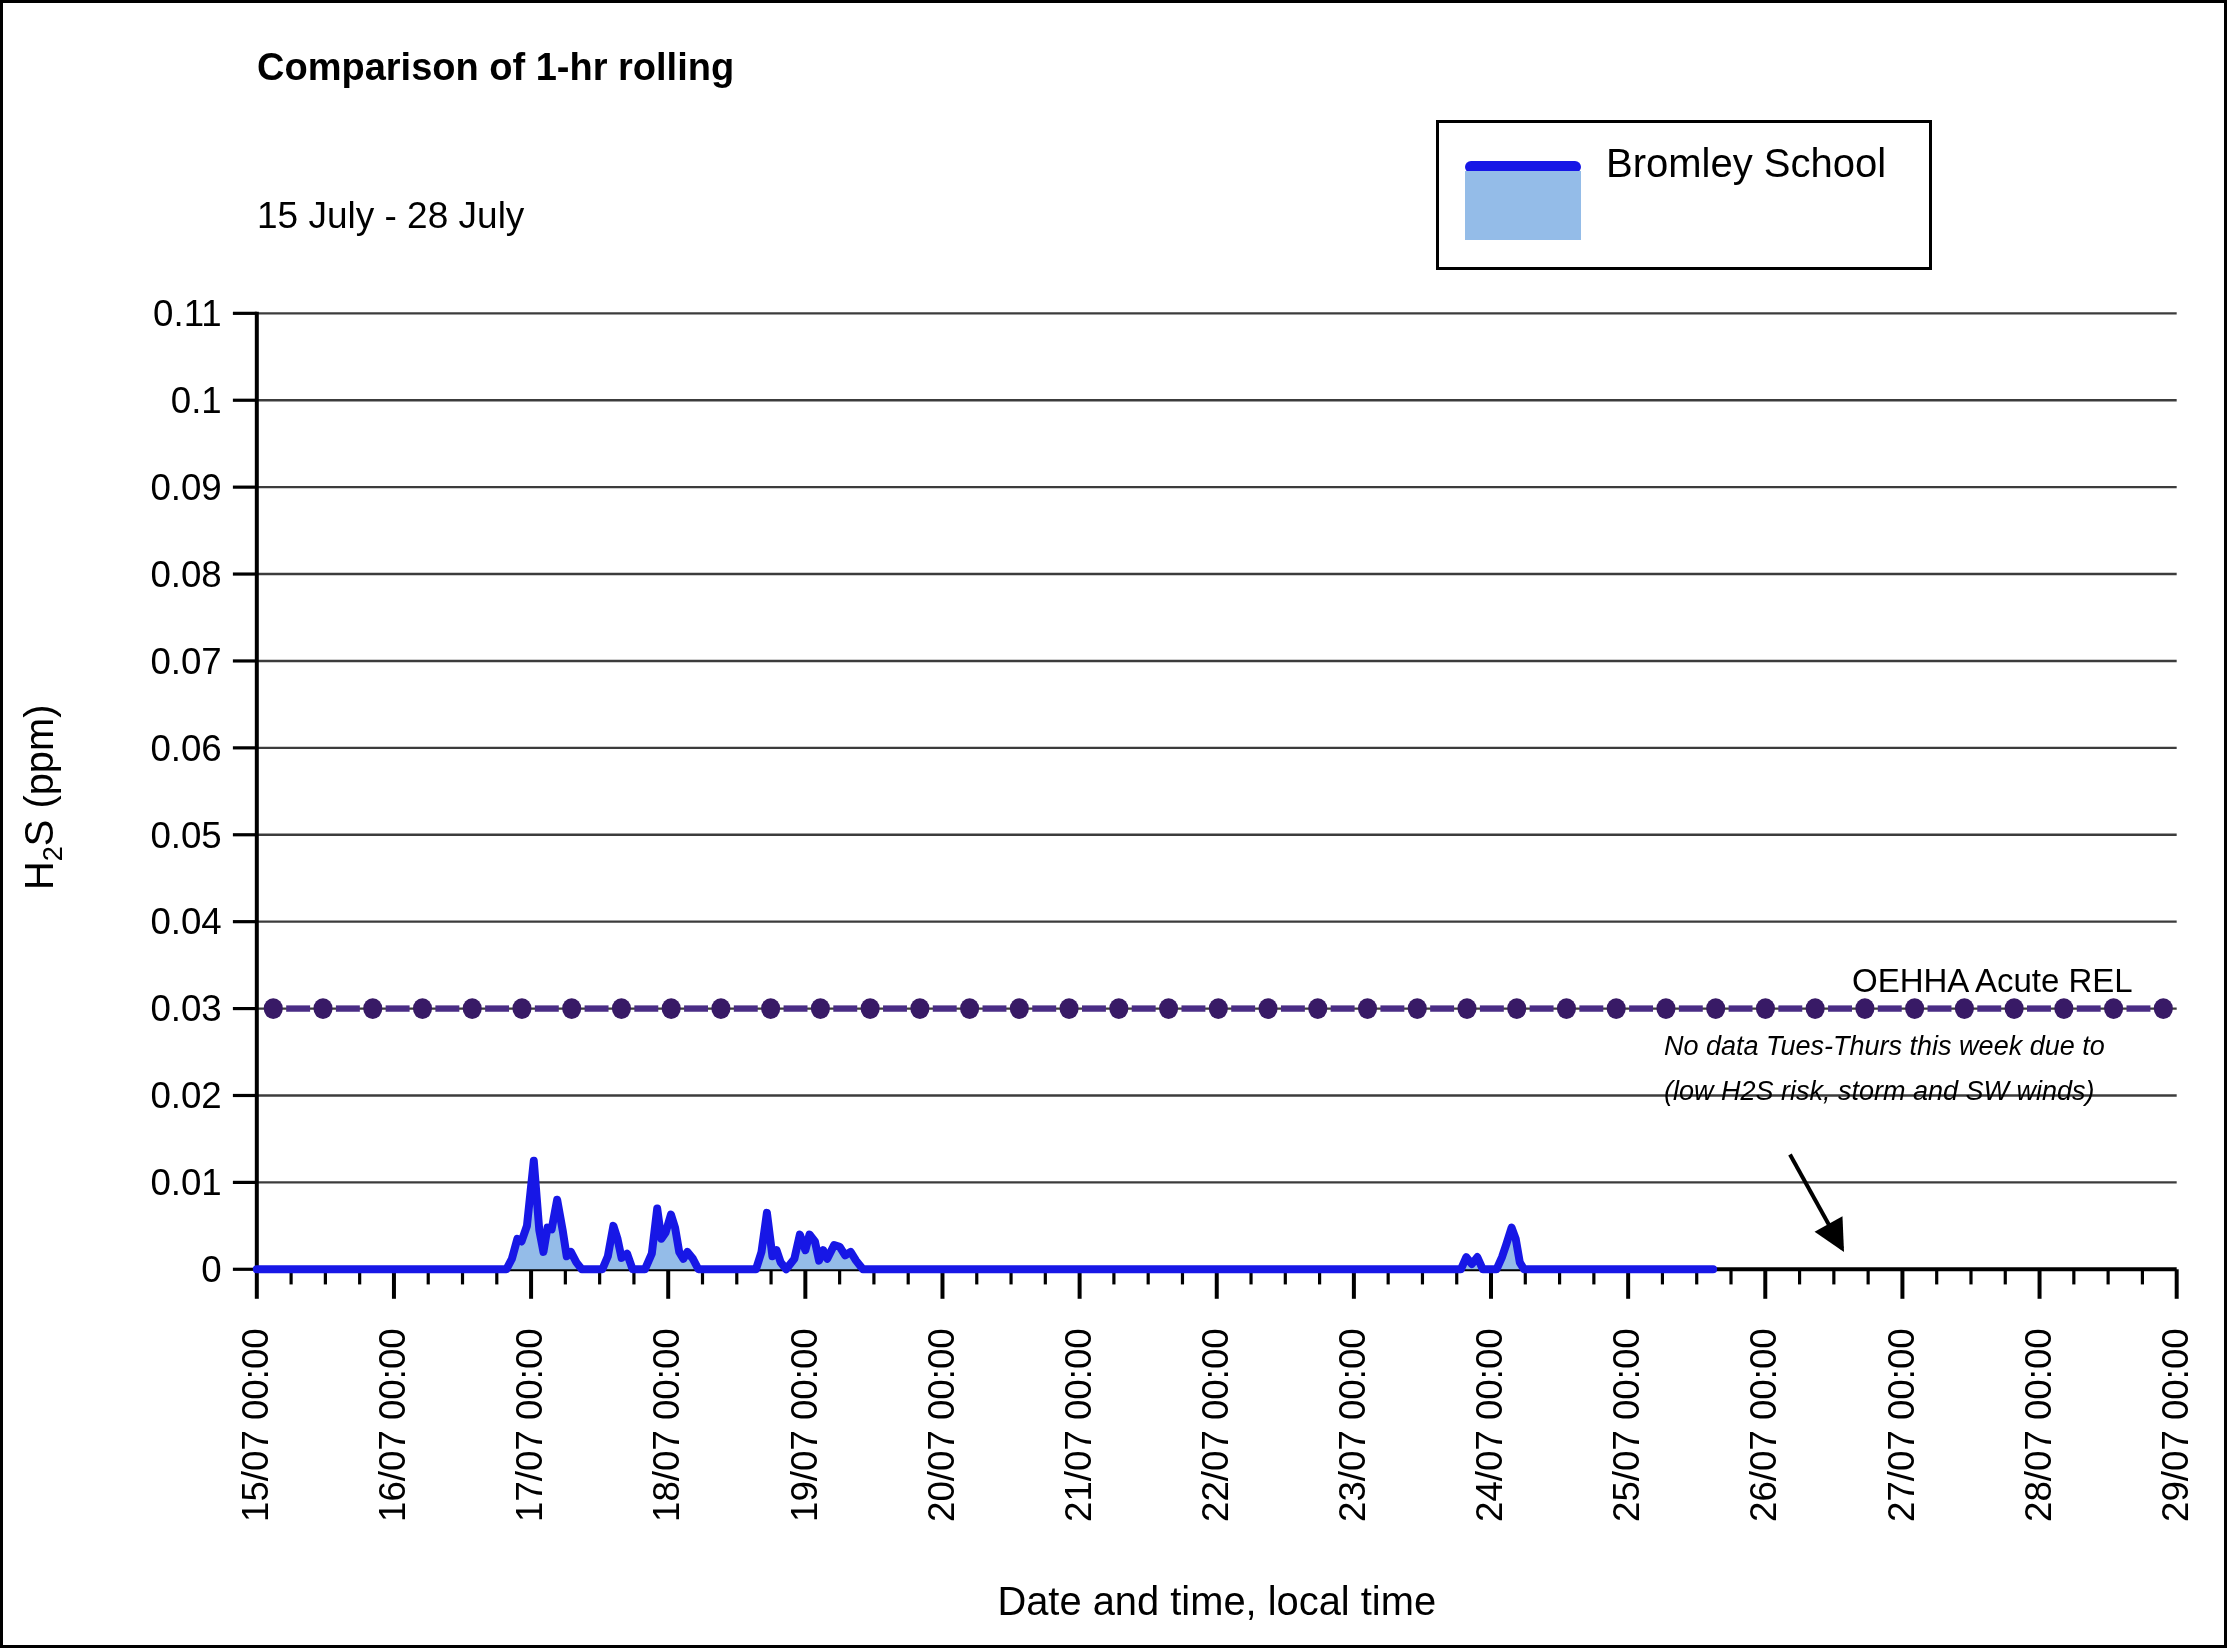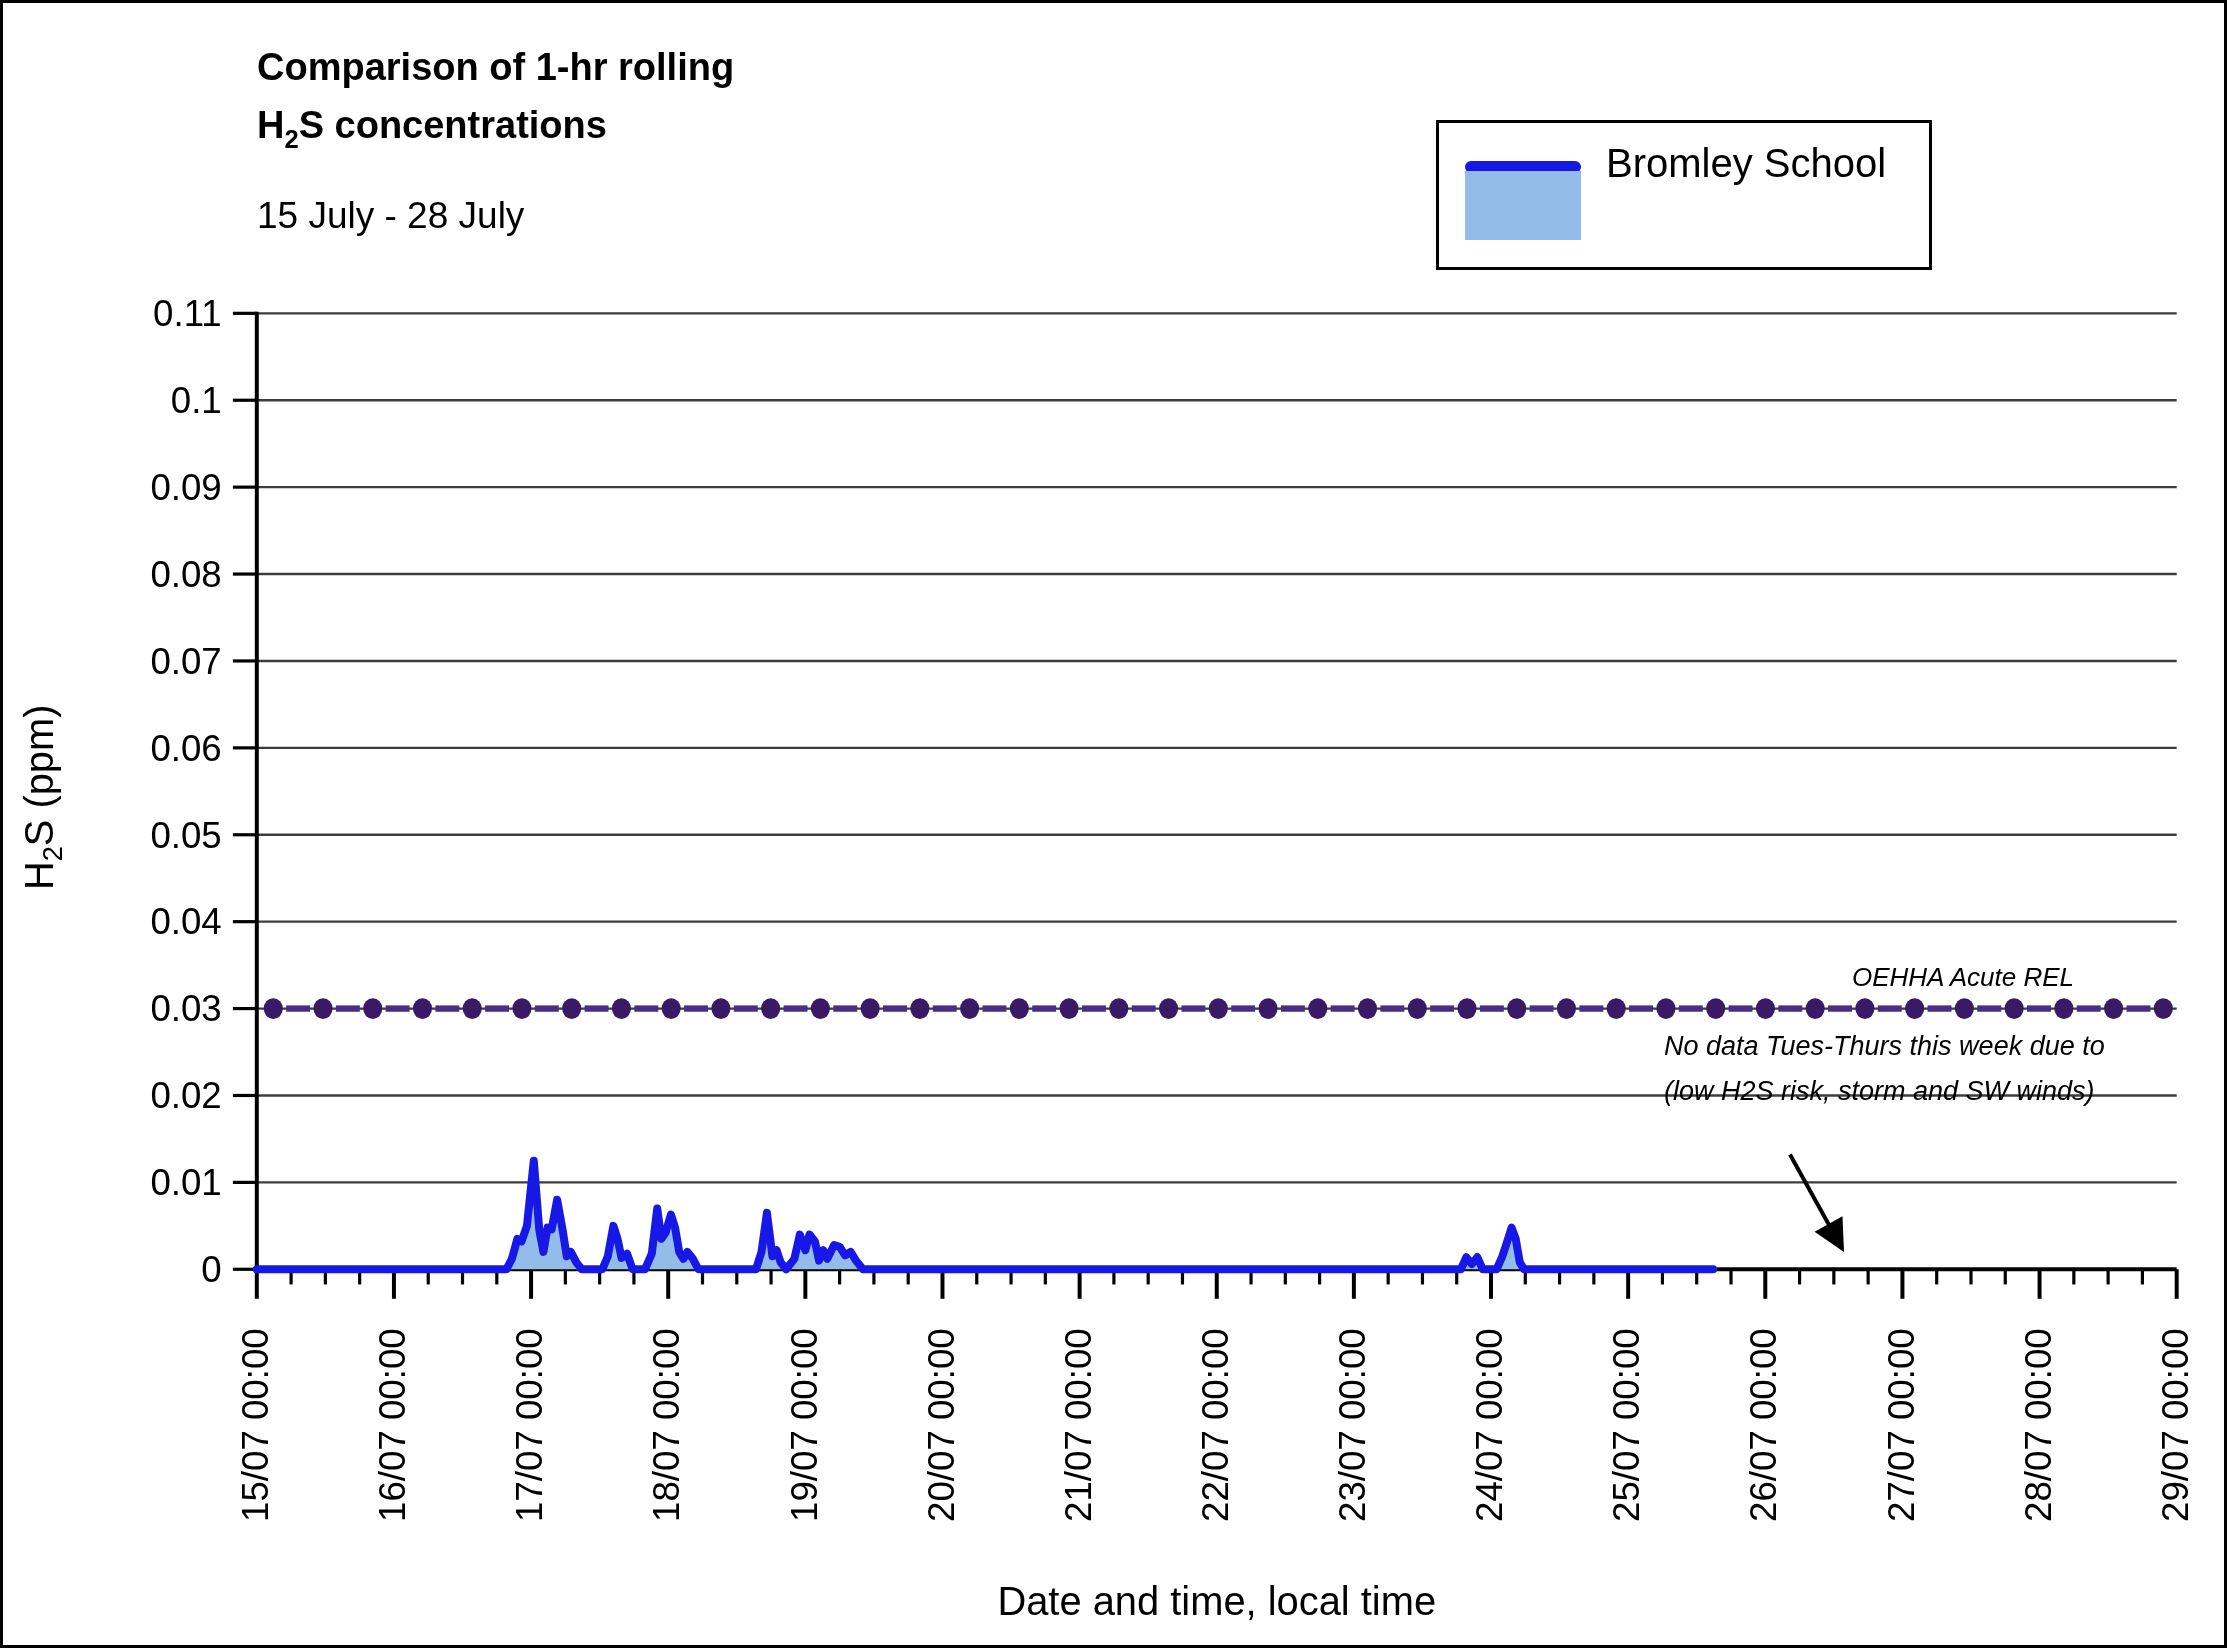--- a/index.html
+++ b/index.html
@@ -10,21 +10,21 @@
   .title1,.title2{position:absolute;left:257px;font-size:38px;font-weight:bold;color:#000;white-space:nowrap;}
   .title1{top:46px;}
   .title2{top:104px;}
   .t-sub{font-size:25.5px;position:relative;top:9.6px;font-weight:bold;}
   .subtitle{position:absolute;left:257px;top:195px;font-size:37px;color:#000;white-space:nowrap;text-align:right;}
   .legend-box{position:absolute;left:1436px;top:120px;width:496px;height:150px;border:3.2px solid #000;box-sizing:border-box;background:#fff;}
   .legend-swatch{position:absolute;left:25.5px;top:38px;width:116px;height:80px;}
   .swatch-bar{position:absolute;left:0;top:0;width:100%;height:12px;border-radius:6.4px;}
   .swatch-fill{position:absolute;left:0;top:10.4px;width:100%;height:69px;}
   .legend-label{position:absolute;left:167px;top:18px;font-size:40px;color:#000;white-space:nowrap;}
-  .rel-label{position:absolute;left:1852px;top:962px;font-size:26px;font-style:italic;color:#000;white-space:nowrap;}
+  .rel-label{position:absolute;left:1852px;top:962px;font-size:33px;color:#000;white-space:nowrap;}
   .nodata{position:absolute;left:1664px;top:1024px;font-size:27px;font-style:italic;color:#000;line-height:45px;white-space:nowrap;}
 </style>
 </head>
 <body>
 
 <div id="stage">
   <svg id="chart-svg" width="2227" height="1648" viewBox="0 0 2793 2067">
       <g>
         <line x1="322" x2="2730" y1="1483" y2="1483" stroke="#3C3C3C" stroke-width="3"></line>
         <line x1="322" x2="2730" y1="1374" y2="1374" stroke="#3C3C3C" stroke-width="3"></line>
@@ -235,21 +235,20 @@
         </marker>
       </defs>
       <line x1="2244.96" y1="1448.12" x2="2310.32" y2="1565.84" stroke="#000" stroke-width="5" marker-end="url(#arrowhead)"></line>
       <g>
         <text x="1526" y="2026" text-anchor="middle" font-size="50" fill="#000" font-family="Liberation Sans, sans-serif">Date and time, local time</text>
         <text x="66" y="1000" text-anchor="middle" font-size="50" fill="#000" transform="rotate(-90 66 1000)" font-family="Liberation Sans, sans-serif"><tspan>H</tspan><tspan dy="12" font-size="34">2</tspan><tspan dy="-12">S (ppm)</tspan></text>
       </g>
     </svg>
 
   <div class="title1">Comparison of 1-hr rolling</div>
-  <div class="title2"><span>H</span><span class="t-sub">2</span><span>S concentrations</span></div>
   <div class="subtitle">15 July - 28 July</div>
 
   <div class="legend-box">
     <div class="legend-swatch">
       <div class="swatch-bar" style="background: rgb(23, 23, 230);"></div>
       <div class="swatch-fill" style="background: rgb(148, 188, 232);"></div>
     </div>
     <div class="legend-label">Bromley School</div>
   </div>
 

